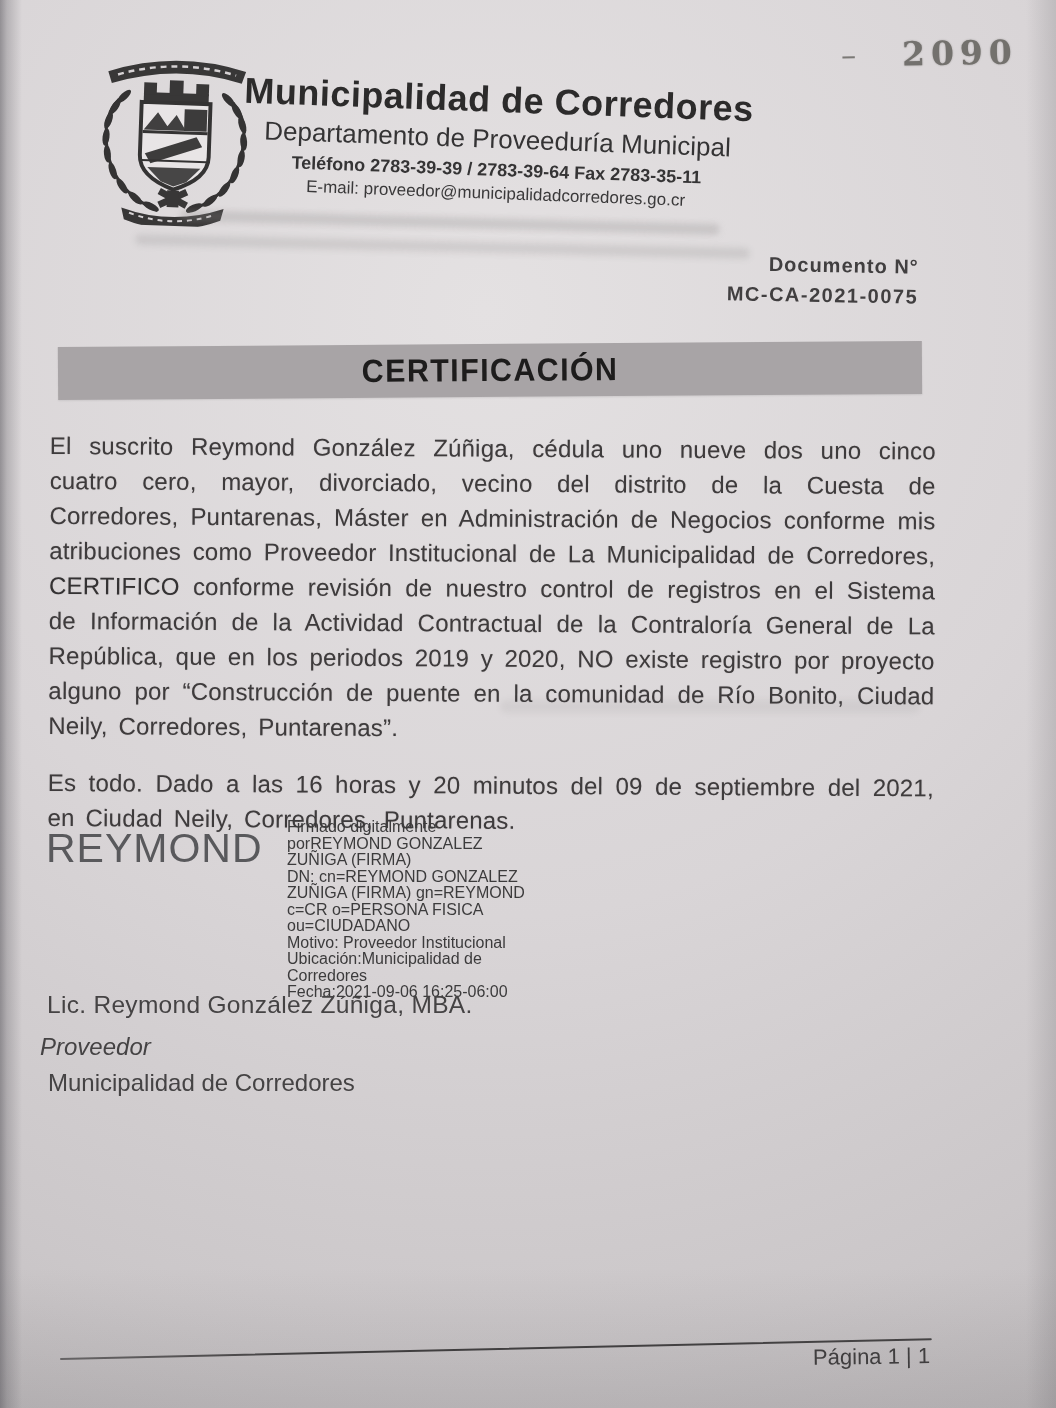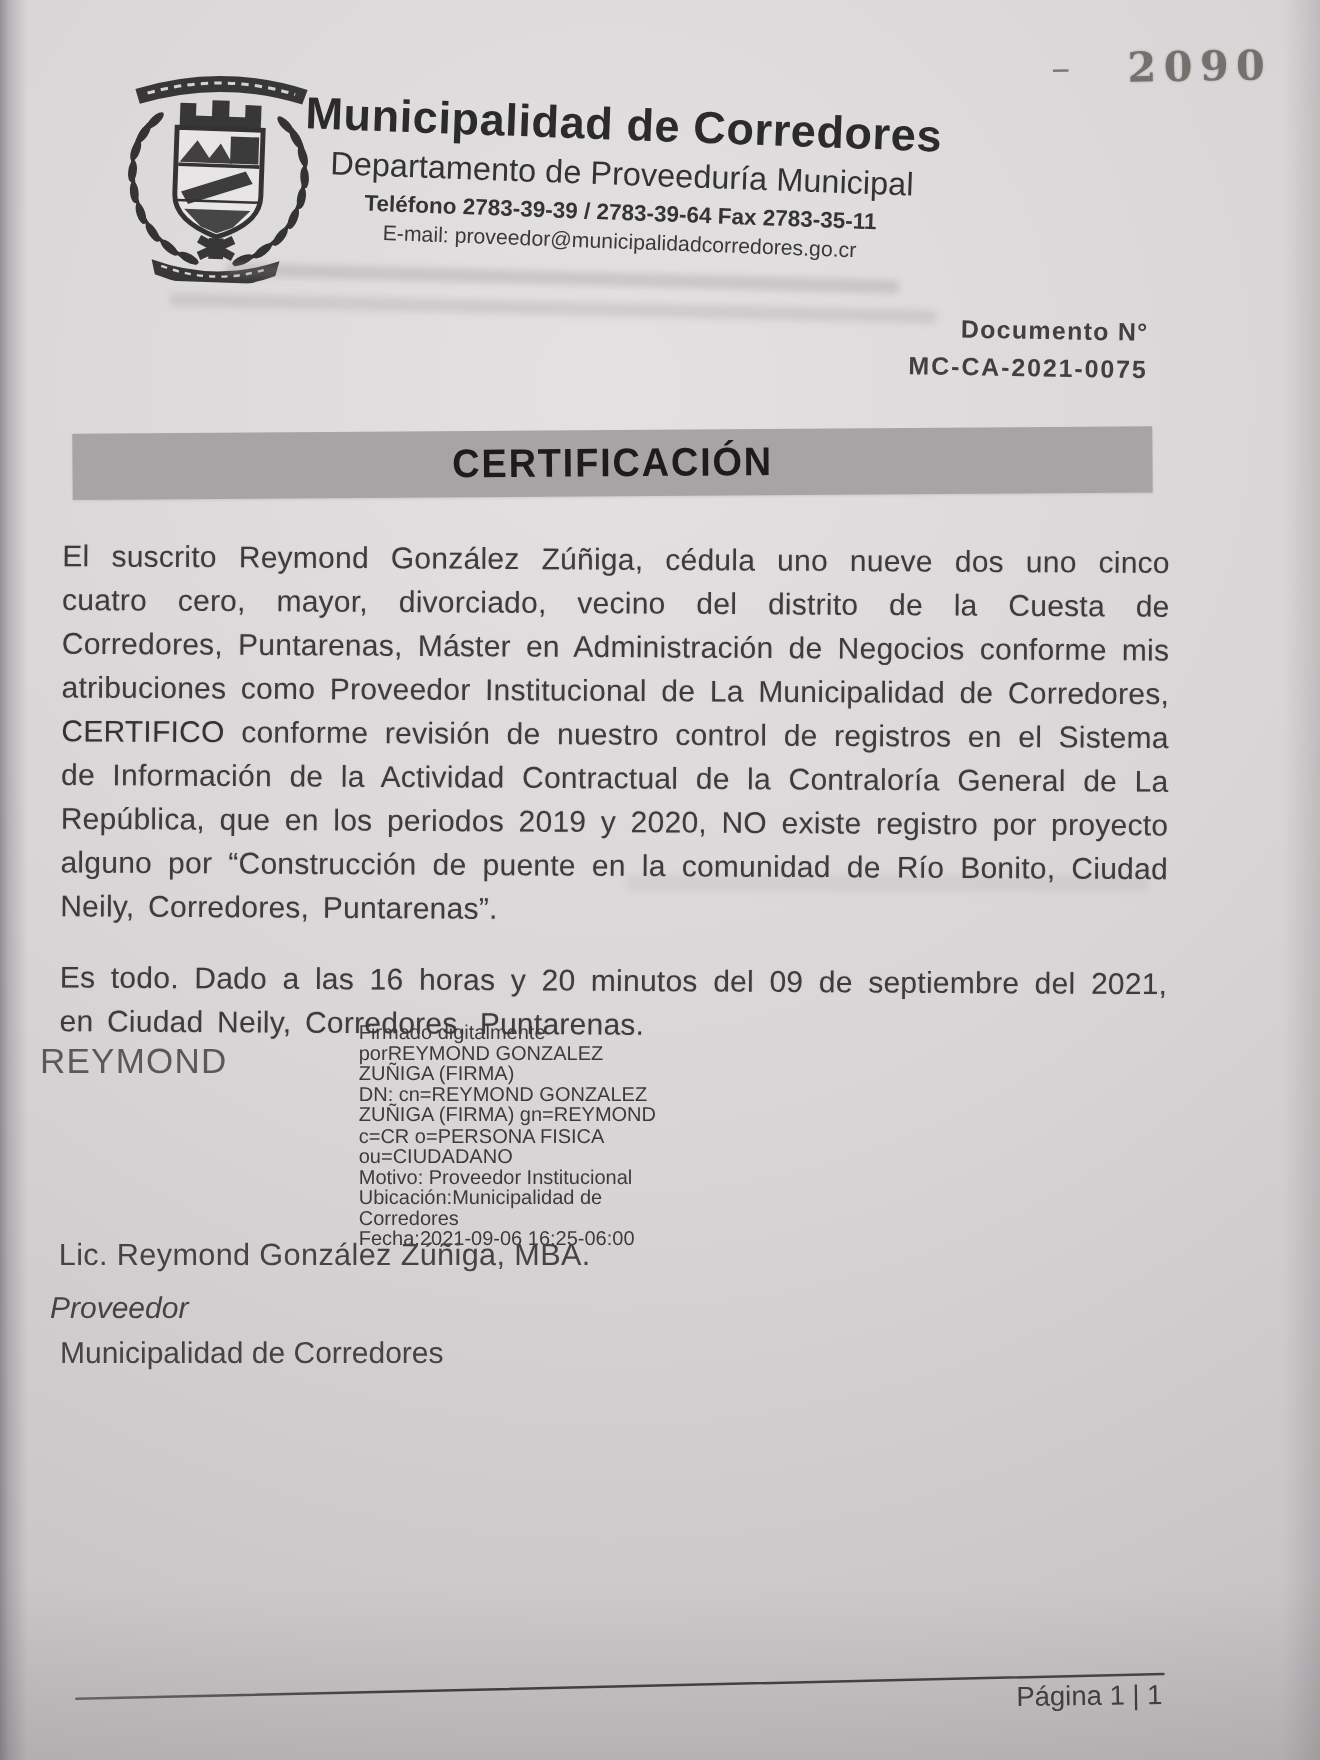--- a/index.html
+++ b/index.html
@@ -61,22 +61,22 @@
   
   .body-text{position:absolute;left:50px;top:428px;width:886px;
     font-size:24px;line-height:35px;color:var(--ink,#3e3b3c);
     transform:rotate(.35deg);transform-origin:left top;
     text-shadow:0 0 1px rgba(62,59,60,.25);}
   .body-text p{margin:0;text-align:justify;word-spacing:4px;letter-spacing:.2px;}
   .body-text p + p{margin-top:22px;}
   .body-text b{font-weight:normal;color:#343233;}
 
   
-  .sig-big{position:absolute;left:32px;top:826px;color:var(--sig_gray,#59595c);
-    font-size:28px;line-height:45px;letter-spacing:1px;z-index:1;}
+  .sig-big{position:absolute;left:46px;top:826px;color:var(--sig_gray,#59595c);
+    font-size:41px;line-height:45px;letter-spacing:1px;z-index:1;}
   .sig-details{position:absolute;left:287px;top:819px;width:260px;
     font-size:16px;line-height:16.5px;color:#3c3b3c;white-space:pre-line;z-index:1;}
   .signer-name{position:absolute;left:47px;top:991px;font-size:24.5px;color:#454344;z-index:2;
     letter-spacing:.3px;}
   .signer-title{position:absolute;left:40px;top:1033px;font-size:24px;color:#454344;font-style:italic;}
   .signer-org{position:absolute;left:48px;top:1069px;font-size:24px;color:#454344;}
 
   
   .footer-line{position:absolute;left:60px;top:1358px;width:872px;height:2px;
     background:linear-gradient(to right, rgba(58,56,57,.65), #3f3d3e 30%, #454344 100%);

